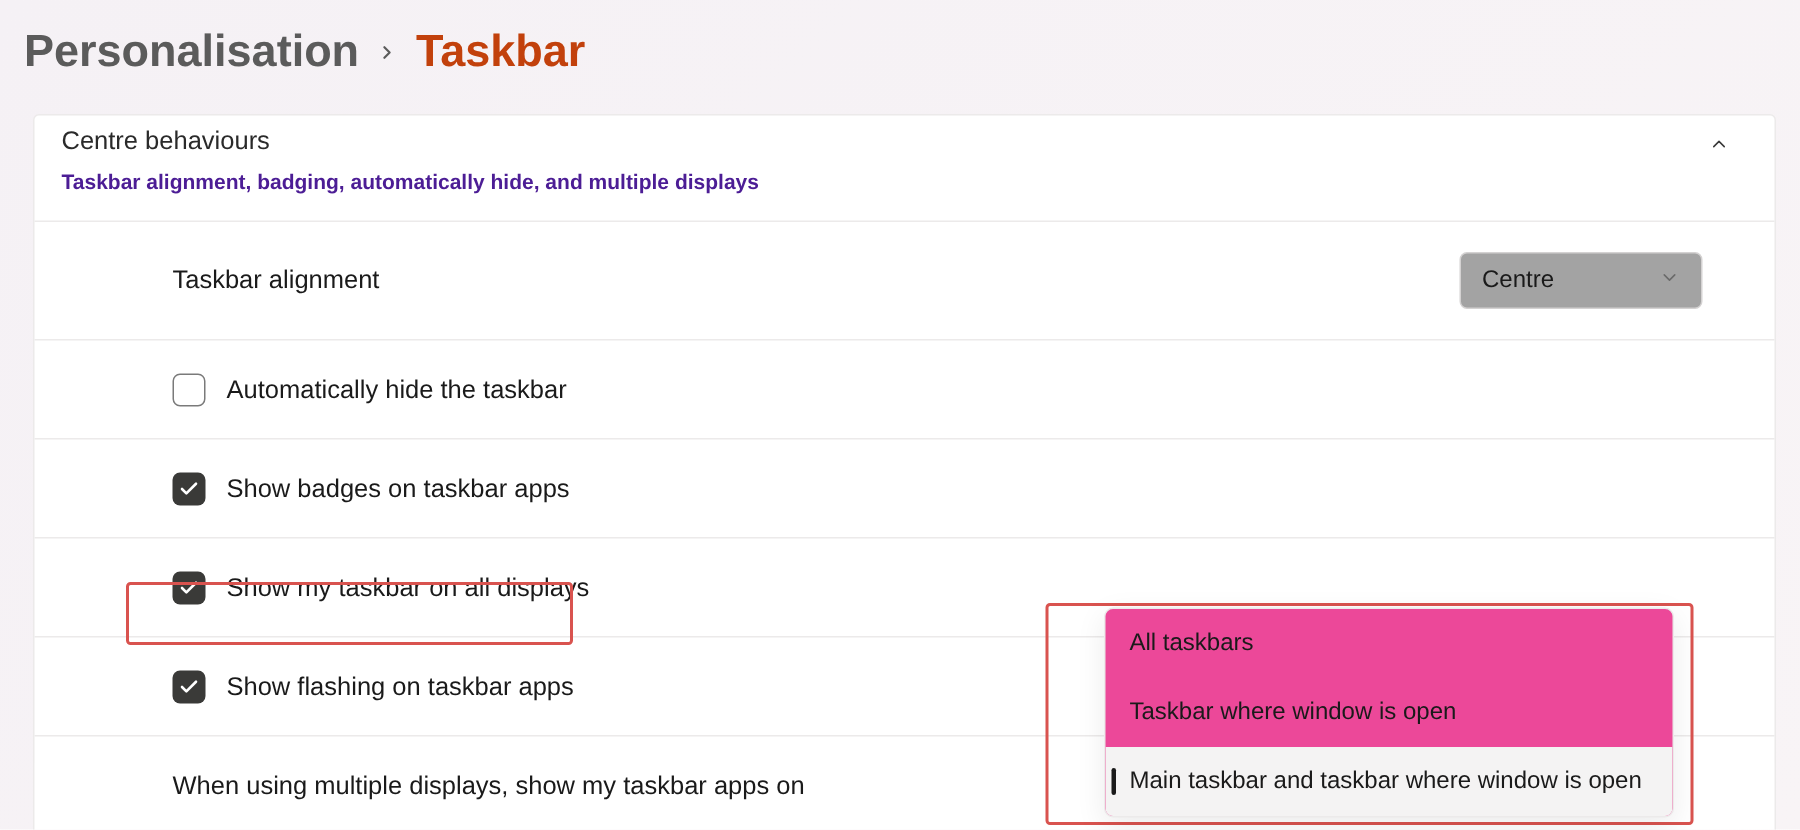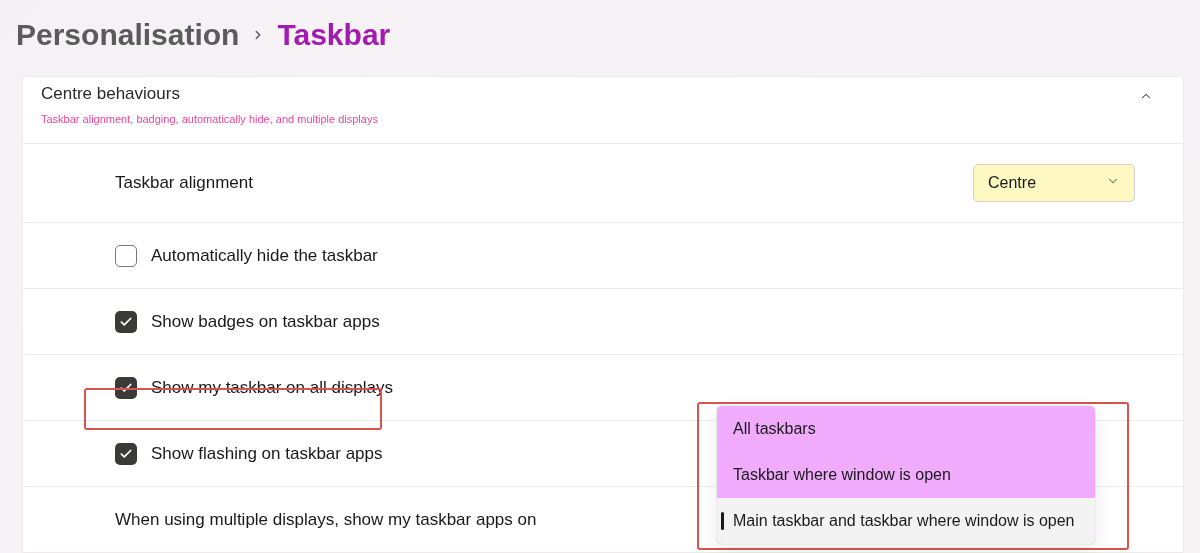--- a/index.html
+++ b/index.html
@@ -26,21 +26,21 @@
       color: #5b5b5b;
     }
     .breadcrumb-sep {
       font-size: 22px;
       color: #5b5b5b;
       font-weight: 300;
     }
     .breadcrumb-current {
       font-size: 30px;
       font-weight: 700;
-      color: #a21caf;
+      color: #c2410c;
     }
     .panel {
       margin: 0 16px 0 22px;
       background: #ffffff;
       border: 1px solid #eceaea;
       border-radius: 4px;
       overflow: visible;
     }
     .section-header {
       padding: 10px 20px 18px 18px;
@@ -55,23 +55,24 @@
       flex-direction: column;
     }
     .section-title {
       font-size: 17px;
       color: #2a2a2a;
       line-height: 1.2;
       position: relative;
       top: -3px;
     }
     .section-sub {
-      font-size: 11px;
-      color: #ec4899;
+      font-size: 14px;
+      color: #4c1d95;
       margin-top: 6px;
+      font-weight: bold;
     }
     .chevup {
       margin-right: 10px;
       margin-top: 2px;
     }
     .row {
       display: flex;
       align-items: center;
       padding: 20px 20px 20px 92px;
       border-bottom: 1px solid #eceaea;
@@ -85,21 +86,21 @@
     .row-label {
       font-size: 17px;
       color: #1a1a1a;
       text-align: right;
     }
     .dropdown {
       width: 162px;
       height: 38px;
       border: 1px solid #d4d2d2;
       border-radius: 5px;
-      background: #fef9c3;
+      background: #a3a3a3;
       display: flex;
       align-items: center;
       justify-content: space-between;
       padding: 0 14px;
       font-size: 16px;
       color: #1a1a1a;
       margin-right: 28px;
     }
     .checkbox {
       width: 22px;
@@ -134,24 +135,24 @@
       height: 42px;
     }
     .hl-dropdown-menu {
       left: 697px;
       top: 402px;
       width: 432px;
       height: 148px;
     }
     .dropdown-menu {
       position: absolute;
-      left: 716px;
+      left: 736px;
       top: 405px;
       width: 380px;
-      background: #f0abfc;
+      background: #ec4899;
       border: 1px solid #eceaea;
       border-radius: 6px;
       box-shadow: 0 6px 20px rgba(0,0,0,0.08);
       overflow: hidden;
       z-index: 5;
     }
     .dropdown-item {
       padding: 14px 16px;
       font-size: 16px;
       color: #1a1a1a;

